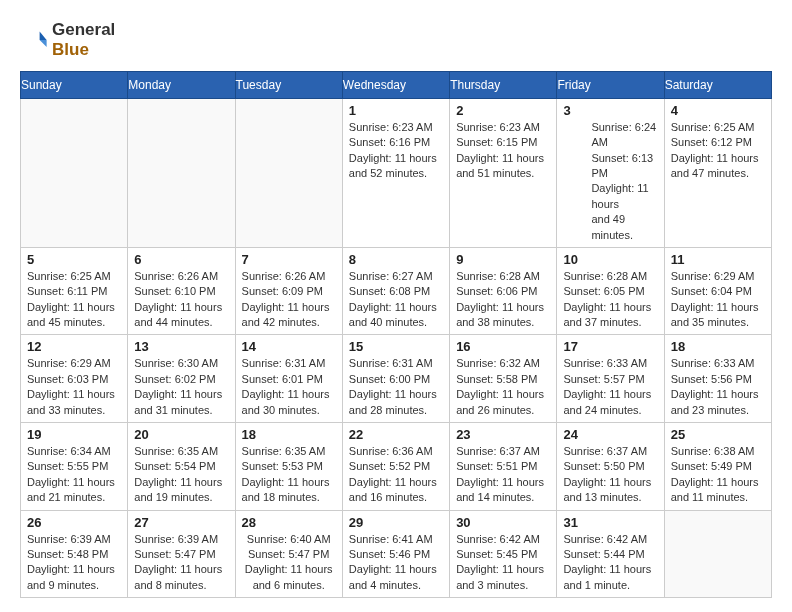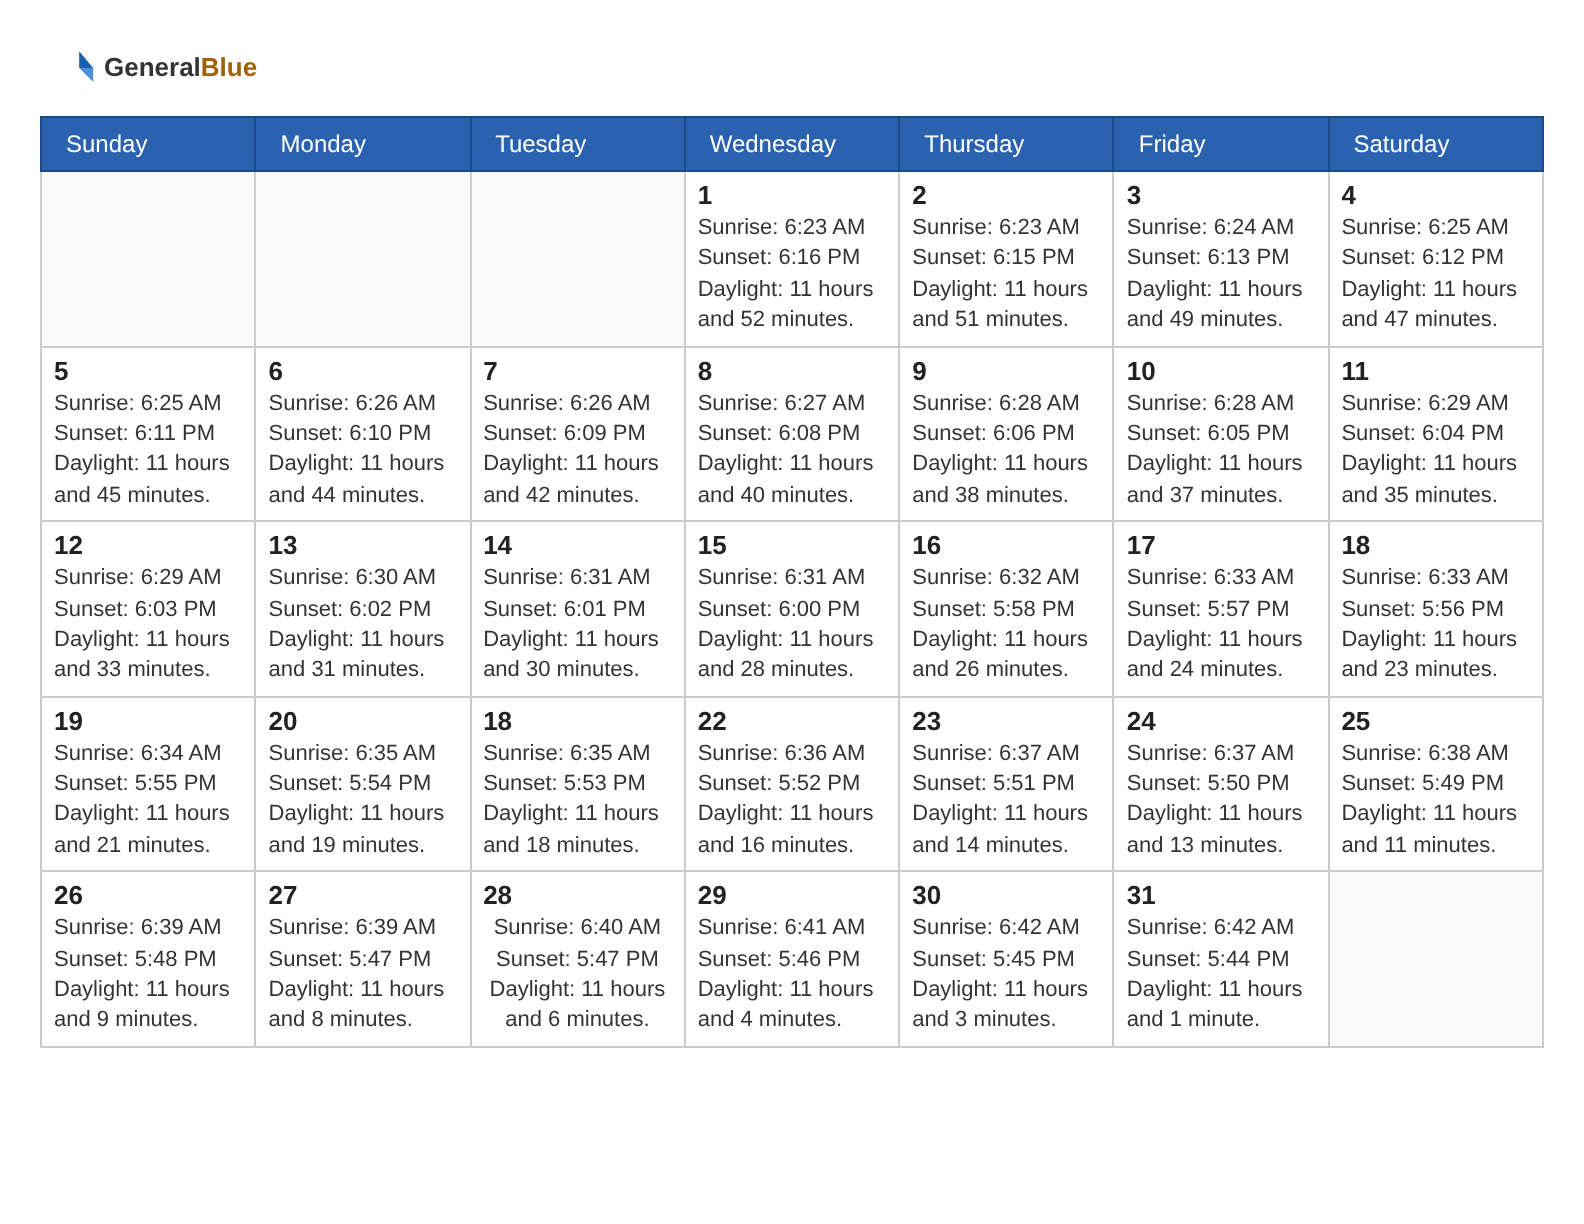--- a/index.html
+++ b/index.html
@@ -16,22 +16,22 @@
       align-items: flex-start;
       margin-bottom: 10px;
     }
     .logo {
       display: flex;
       align-items: center;
       gap: 4px;
     }
     .logo-text {
       display: flex;
-      flex-direction: row;
-      font-size: 13px;
+      flex-direction: column;
+      font-size: 17px;
       font-weight: bold;
       line-height: 1.2;
     }
     .logo-general { color: #333; }
     .logo-blue { color: #a16207; }
     .logo-icon {
       width: 28px;
       height: 28px;
     }
     .title-block {
@@ -48,21 +48,21 @@
     }
     .calendar {
       width: 100%;
       border-collapse: collapse;
       font-size: 11px;
     }
     .calendar th {
       background: #2a62b0;
       color: #fff;
       text-align: left;
-      padding: 6px 12px;
+      padding: 6px 0;
       font-size: 12px;
       font-weight: normal;
       border: 1px solid #1a4a8a;
     }
     .calendar td {
       vertical-align: top;
       border: 1px solid #ccc;
       padding: 4px 6px;
       width: calc(100%/7);
       min-height: 85px;
@@ -129,21 +129,21 @@
         </td>
         <td>
           <span class="day-num">2</span>
           <div class="day-info" style="white-space: pre-line;">Sunrise: 6:23 AM
 Sunset: 6:15 PM
 Daylight: 11 hours
 and 51 minutes.</div>
         </td>
         <td>
           <span class="day-num">3</span>
-          <div class="day-info" style="white-space: pre-line;">Sunrise: 6:24 AM
+          <div class="day-info" style="white-space: pre-line; margin-left: 28px;">Sunrise: 6:24 AM
 Sunset: 6:13 PM
 Daylight: 11 hours
 and 49 minutes.</div>
         </td>
         <td>
           <span class="day-num">4</span>
           <div class="day-info" style="white-space: pre-line;">Sunrise: 6:25 AM
 Sunset: 6:12 PM
 Daylight: 11 hours
 and 47 minutes.</div>

